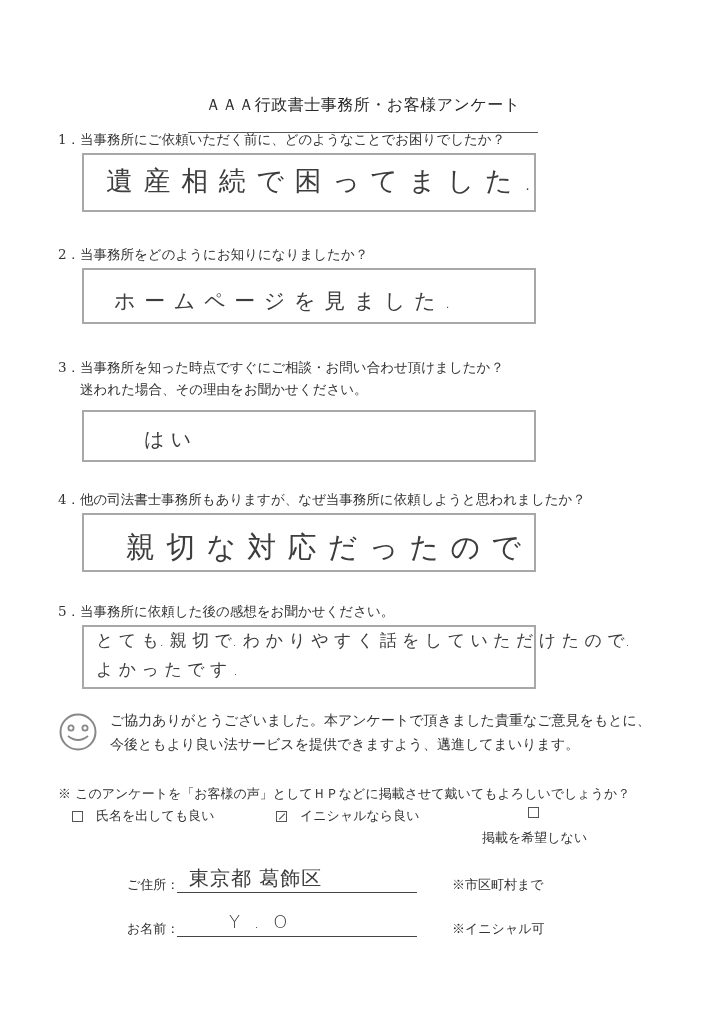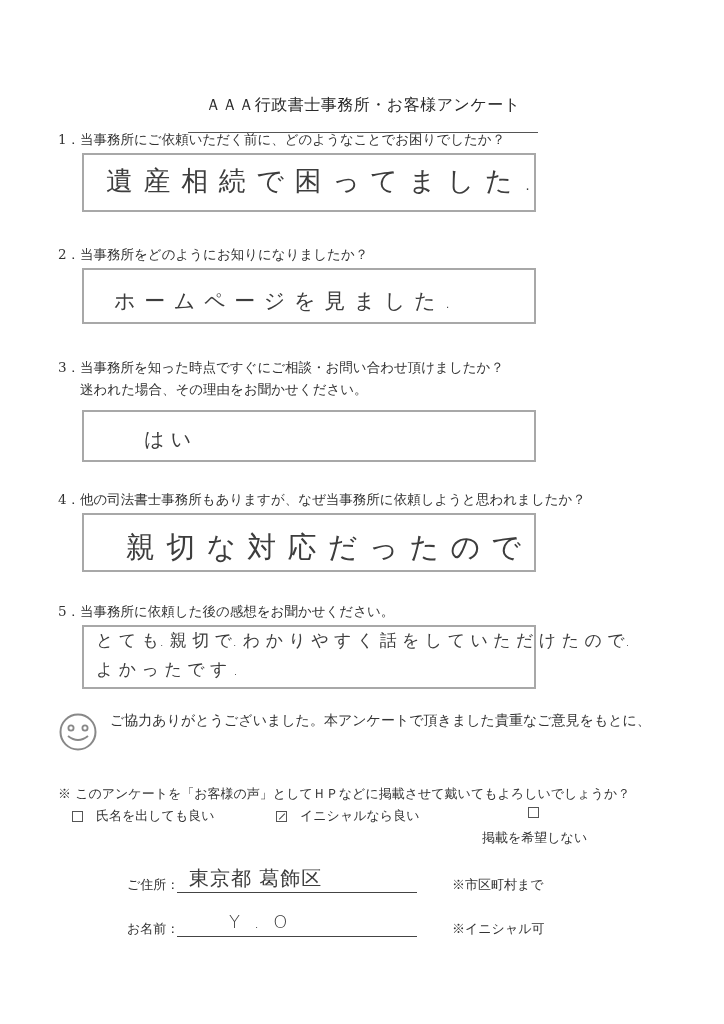--- a/index.html
+++ b/index.html
@@ -111,20 +111,21 @@
 <div class="abs smiley">
   <svg width="40" height="40" viewBox="0 0 40 40">
     <circle cx="20" cy="20" r="17.5" fill="none" stroke="#888" stroke-width="2"></circle>
     <circle cx="13" cy="16" r="2.6" fill="none" stroke="#888" stroke-width="1.8"></circle>
     <circle cx="27" cy="16" r="2.6" fill="none" stroke="#888" stroke-width="1.8"></circle>
     <path d="M10 24 Q20 32 30 24" fill="none" stroke="#888" stroke-width="2"></path>
   </svg>
 </div>
 <div class="abs thanks">
   <div>ご協力ありがとうございました。本アンケートで頂きました貴重なご意見をもとに、</div>
+  <div>今後ともより良い法サービスを提供できますよう、邁進してまいります。</div>
 </div>
 
 <div class="abs permission-q">※ このアンケートを「お客様の声」としてＨＰなどに掲載させて戴いてもよろしいでしょうか？</div>
 
 <div class="abs option" style="left:72px; top:807px;">
   <span class="checkbox"></span>
   <span>氏名を出しても良い</span>
 </div>
 <div class="abs option" style="left:276px; top:807px;">
   <span class="checkbox checked"></span>

